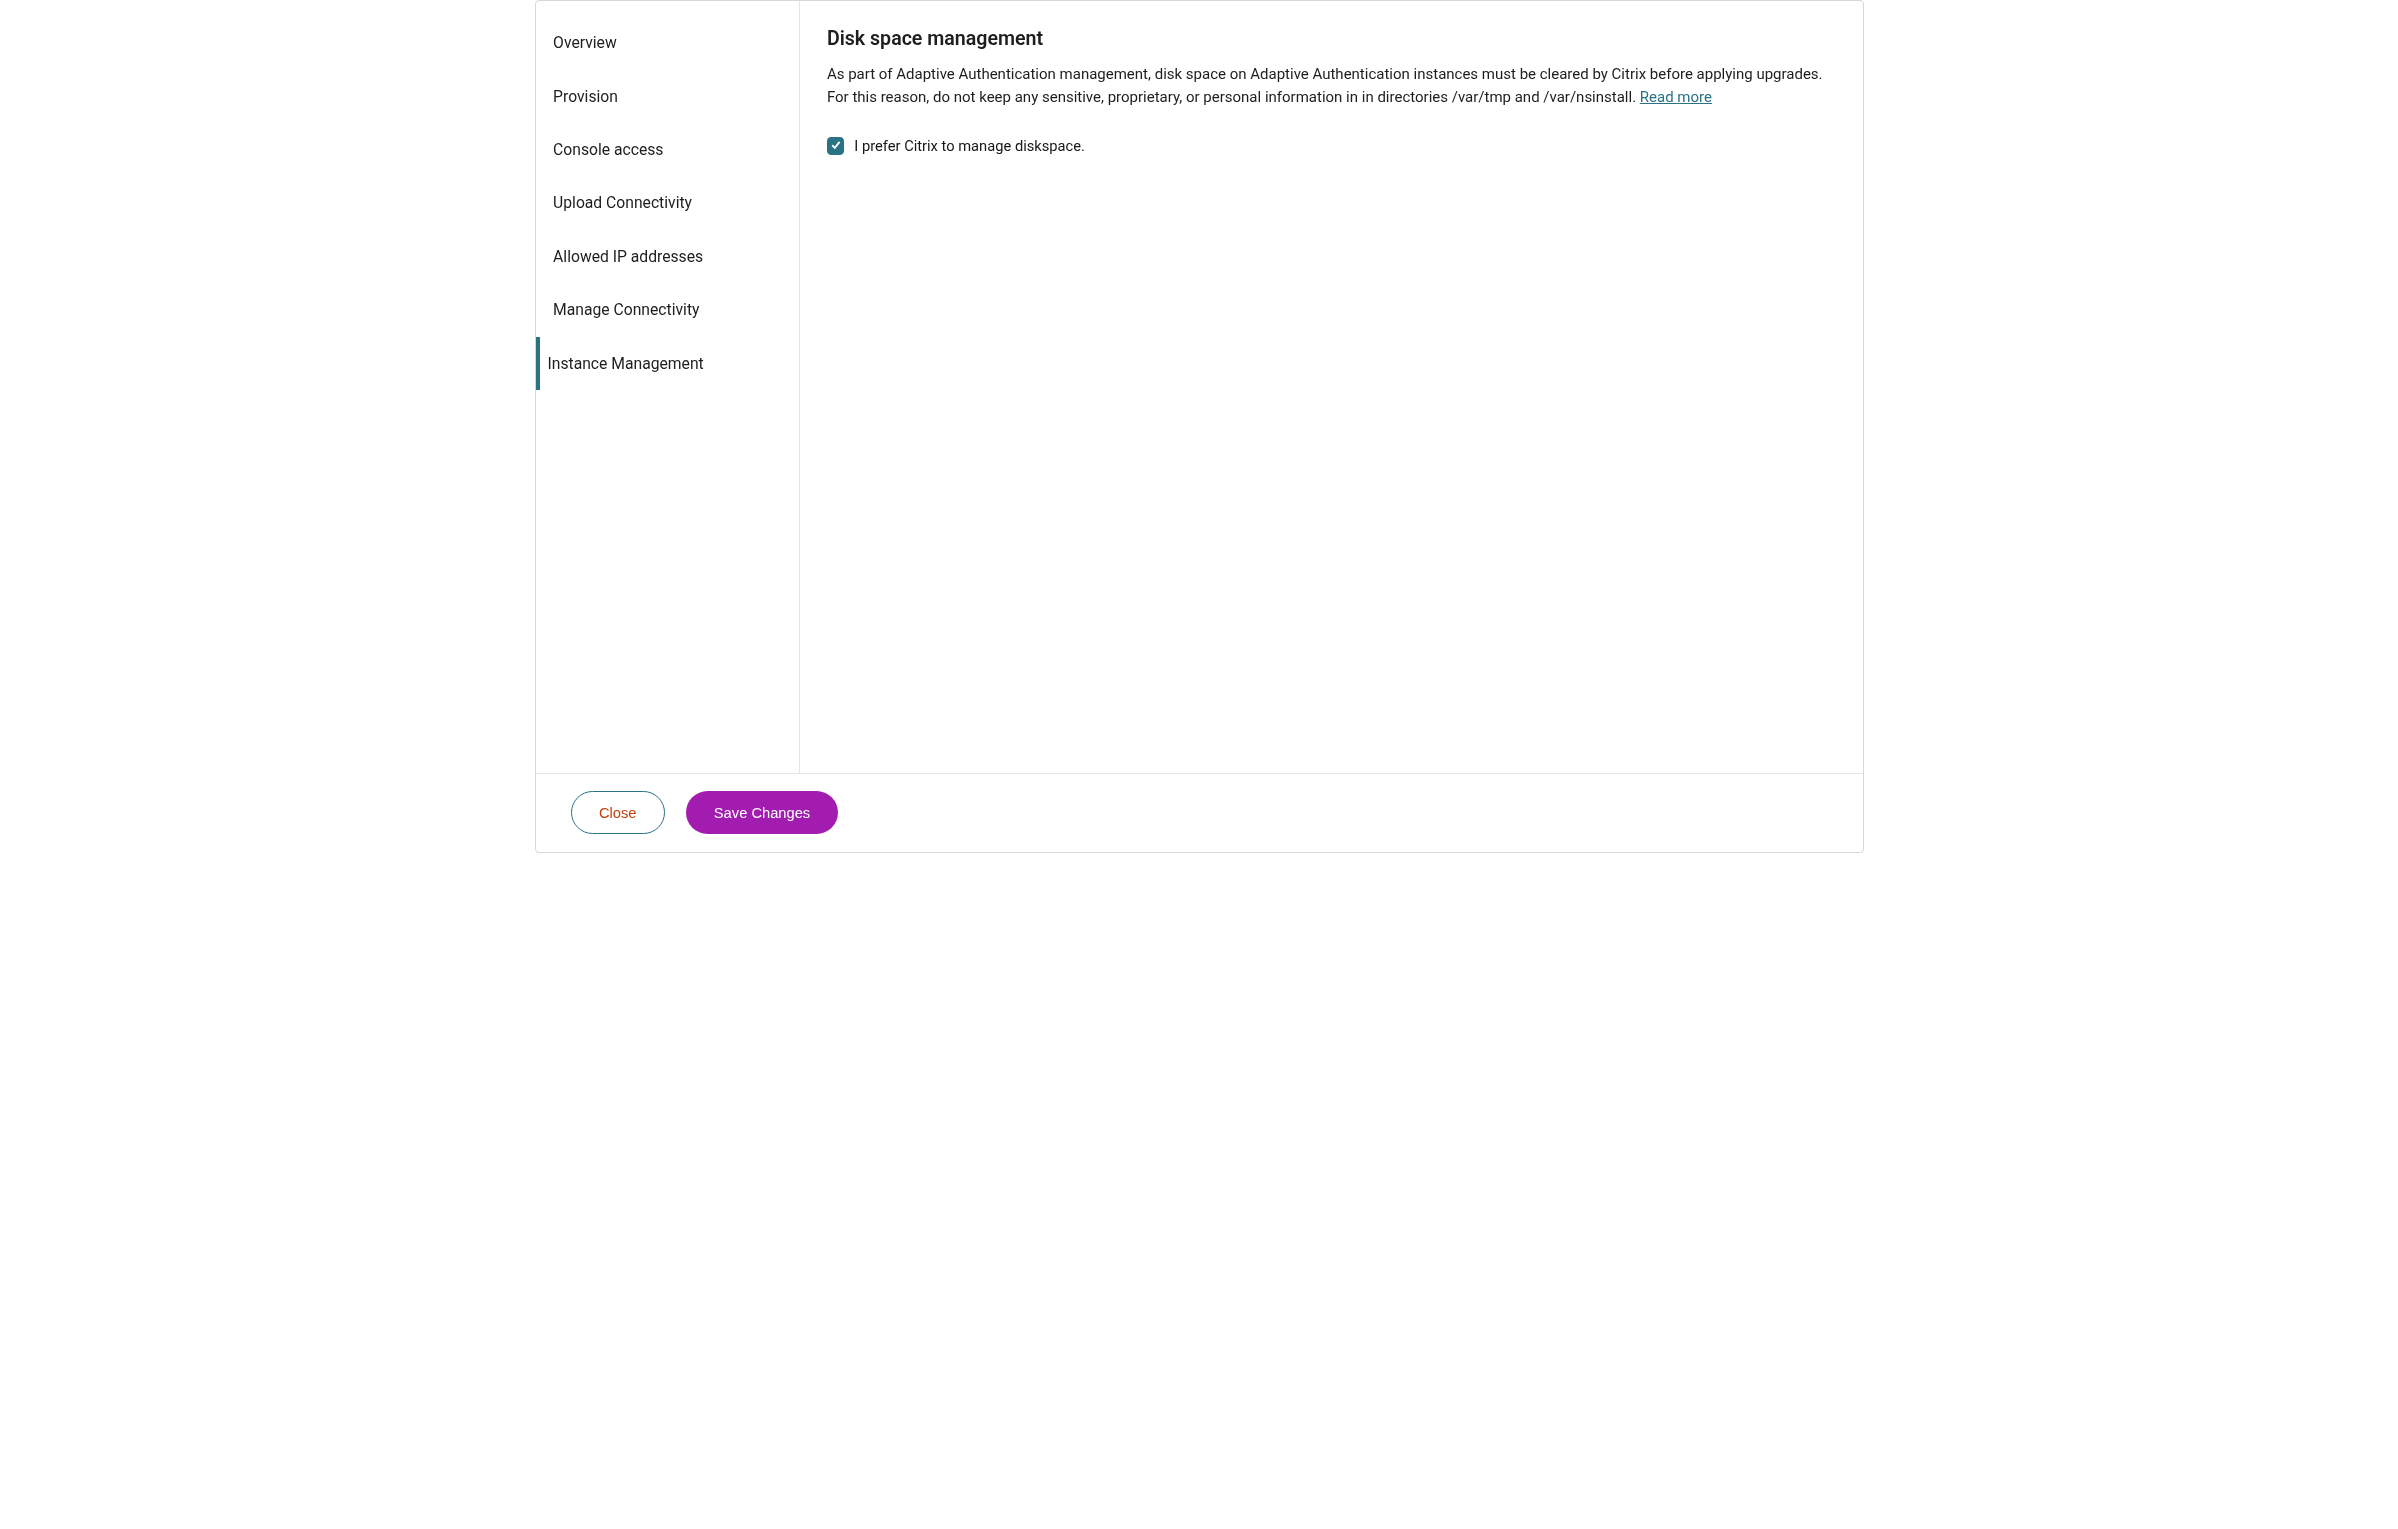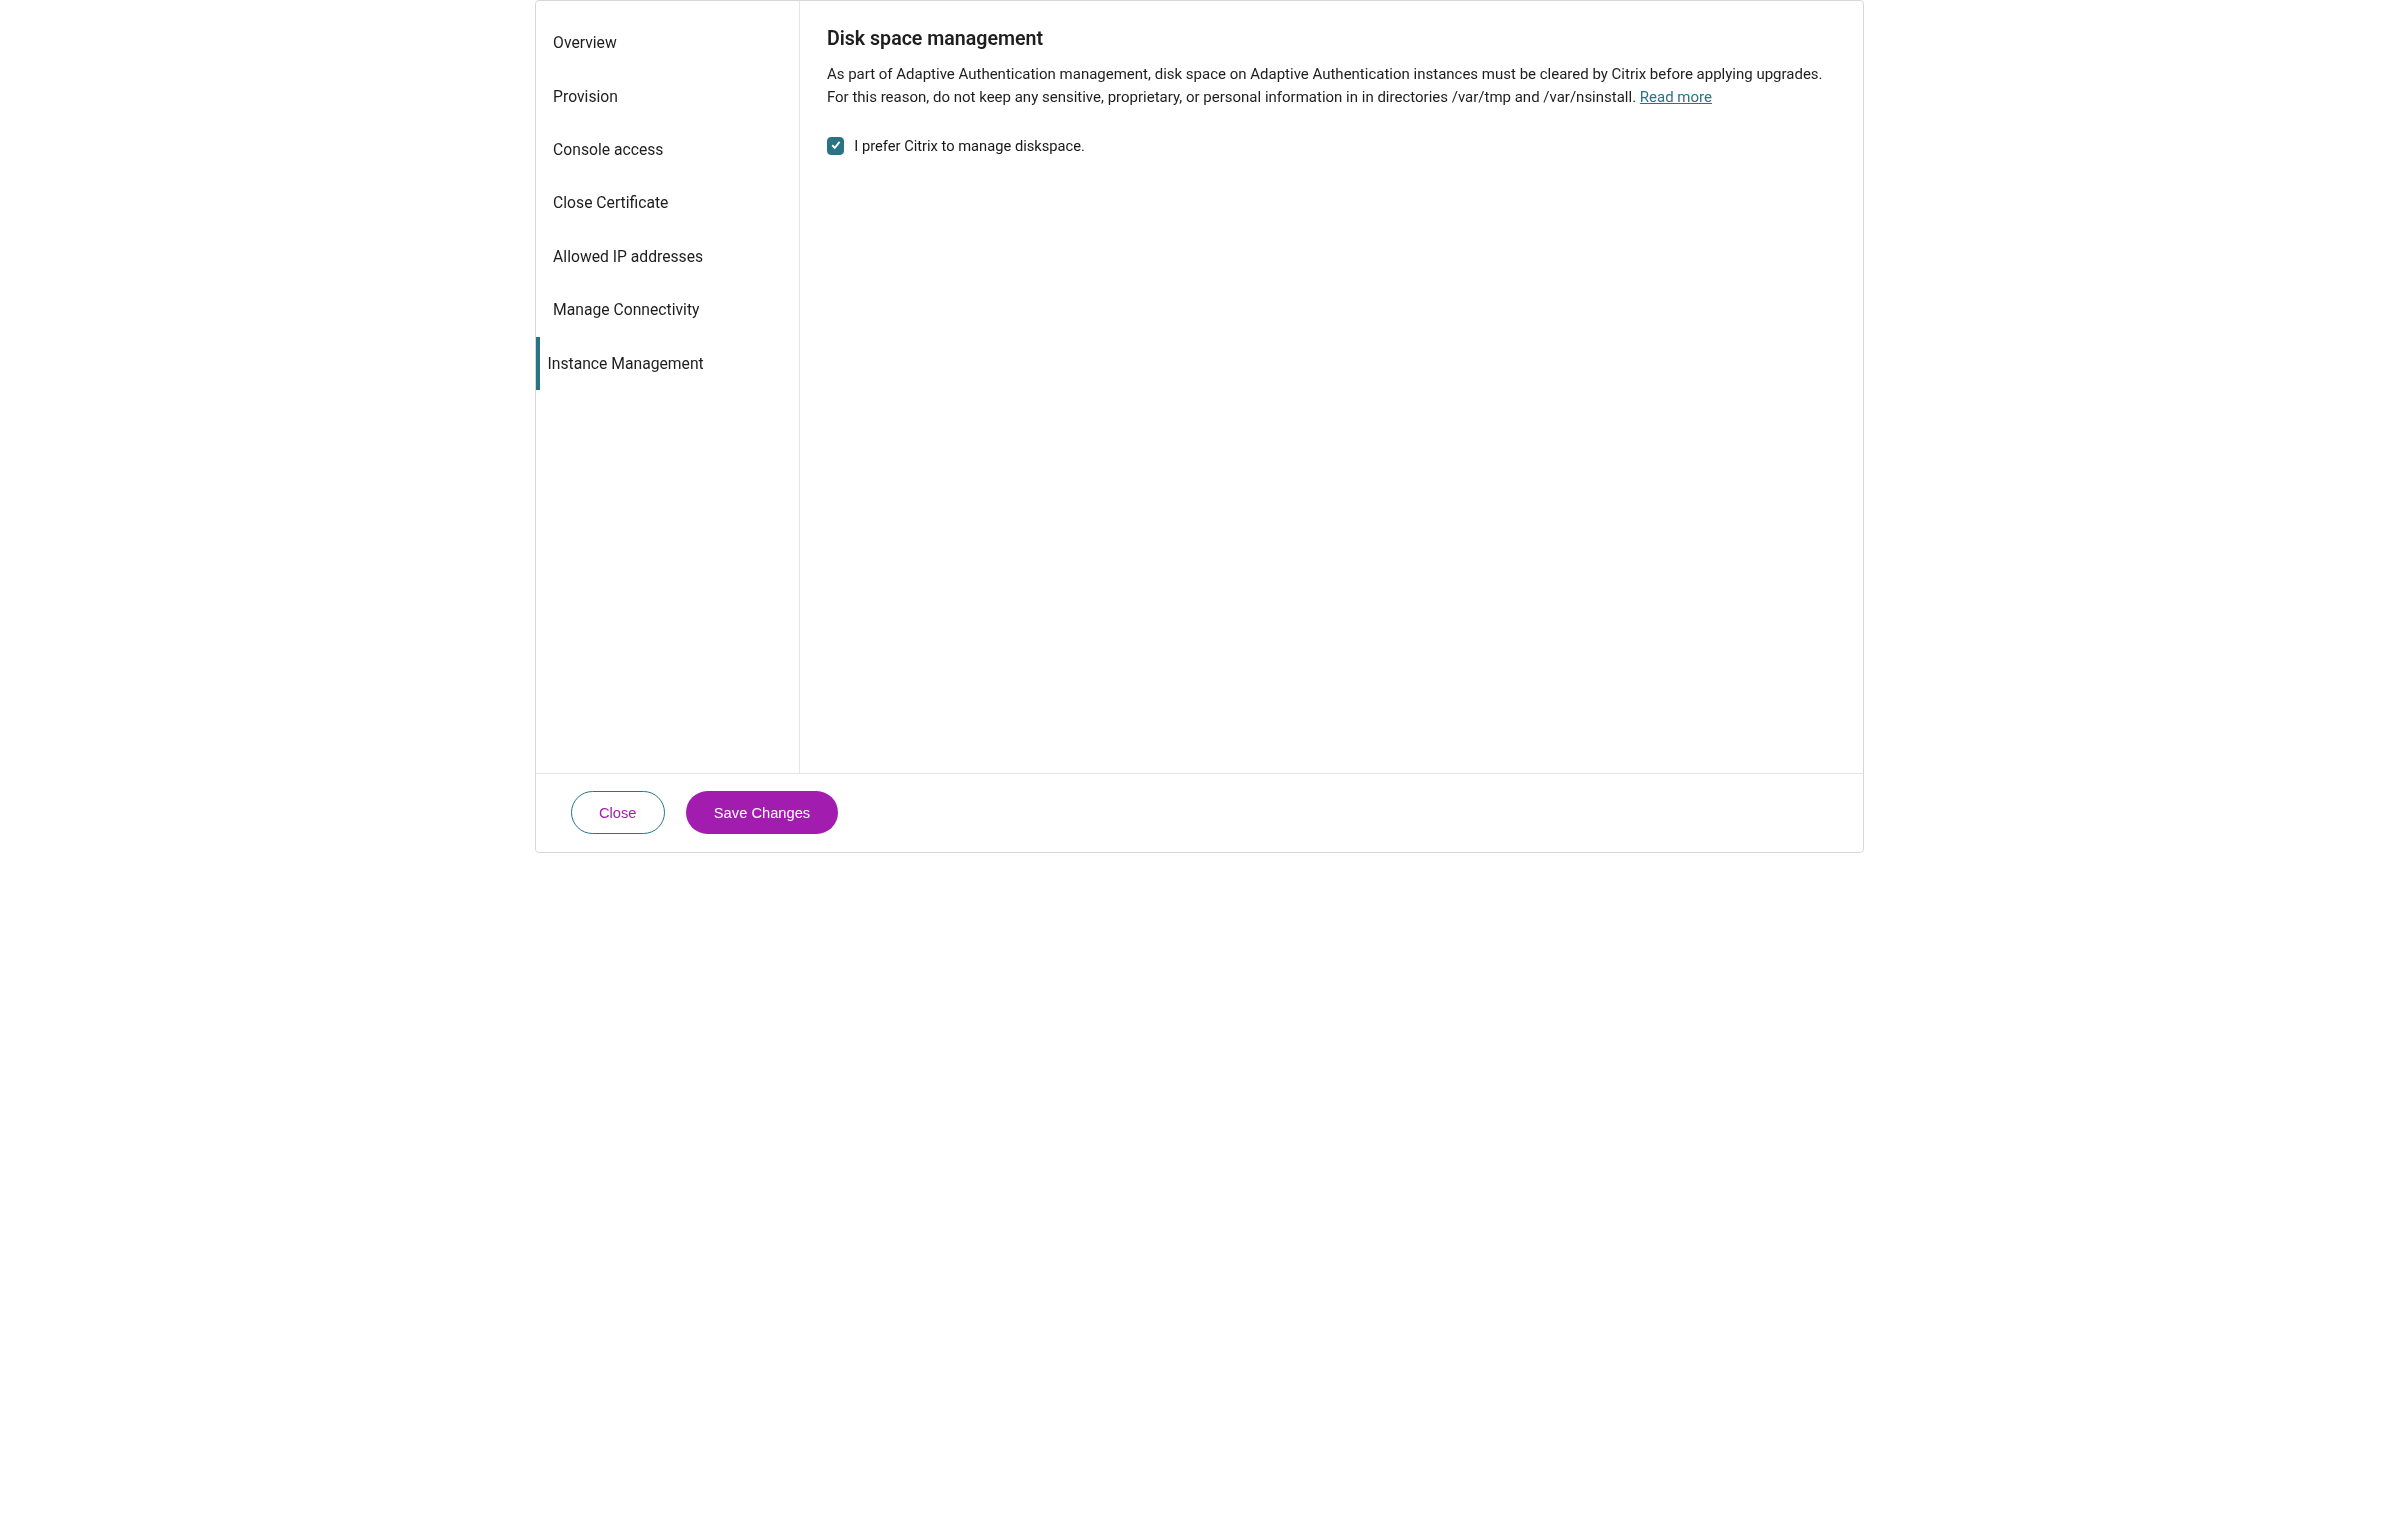--- a/index.html
+++ b/index.html
@@ -143,21 +143,21 @@
       font-weight: 500;
       cursor: pointer;
       border: none;
       display: inline-flex;
       align-items: center;
       justify-content: center;
     }
     .btn-outline {
       background: #fff;
       border: 1.5px solid #2a7384;
-      color: #a21caf;
+      color: #c2410c;
     }
     .btn-primary {
       background: #a21caf;
       color: #fff;
     }
   </style>
 </head>
 <body>
 
 <div class="dialog">
@@ -169,21 +169,21 @@
       <div class="sidebar-item">
         <span>Overview</span>
       </div>
       <div class="sidebar-item">
         <span>Provision</span>
       </div>
       <div class="sidebar-item">
         <span>Console access</span>
       </div>
       <div class="sidebar-item">
-        <span>Close Certificate</span>
+        <span>Upload Connectivity</span>
       </div>
       <div class="sidebar-item">
         <span>Allowed IP addresses</span>
       </div>
       <div class="sidebar-item">
         <span>Manage Connectivity</span>
       </div>
       <div class="sidebar-item active">
         <span>Instance Management</span>
       </div>

